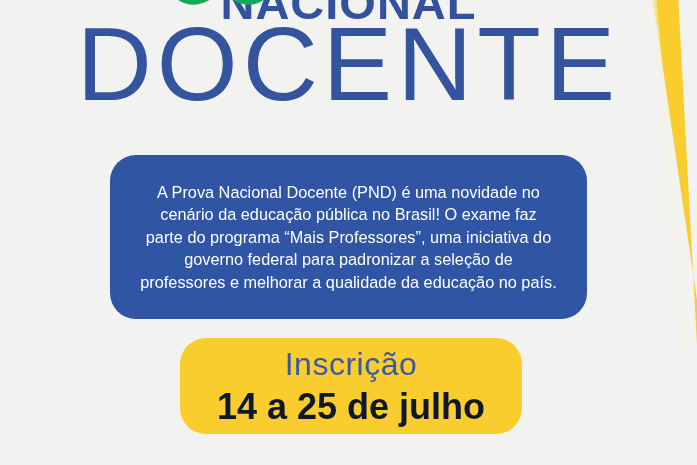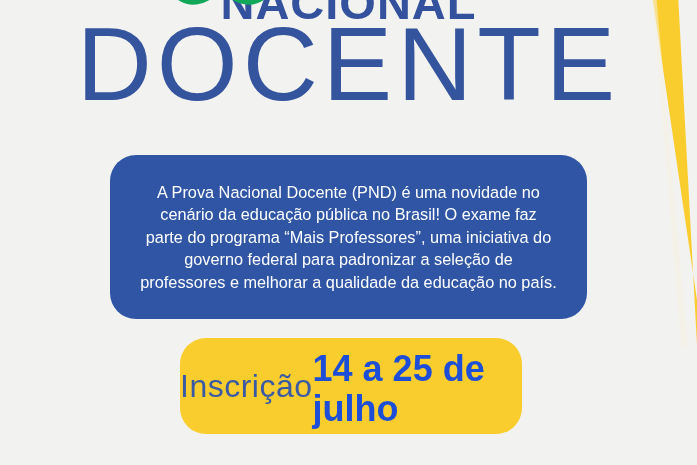--- a/index.html
+++ b/index.html
@@ -101,35 +101,35 @@
   
   .yellow-card {
     position: absolute;
     left: 180px;
     top: 338px;
     width: 342px;
     height: 96px;
     background: #facd2e;
     border-radius: 26px;
     display: flex;
-    flex-direction: row;
+    flex-direction: column;
     align-items: center;
     justify-content: center;
   }
 
   .yellow-title {
     color: #3a5aa3;
     font-size: 32px;
     line-height: 36px;
     font-weight: 400;
     letter-spacing: 0.5px;
   }
 
   .yellow-dates {
-    color: #1d4ed8;
+    color: #0f172a;
     font-size: 36px;
     line-height: 40px;
     font-weight: 700;
     letter-spacing: 0px;
     margin-top: 5px;
   }
 </style>
 </head>
 <body>
 

